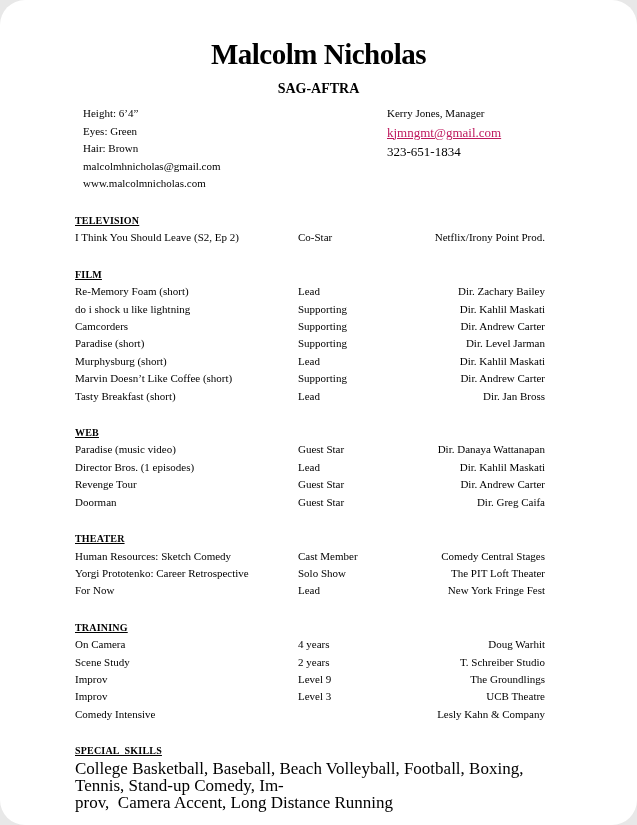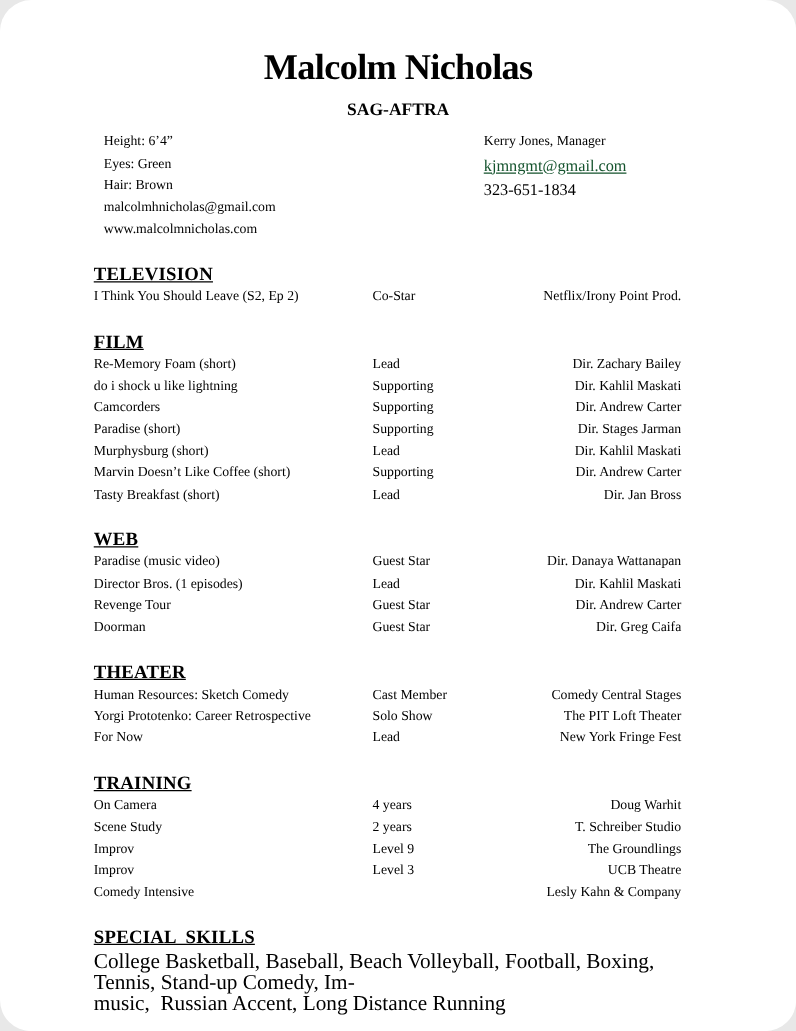--- a/index.html
+++ b/index.html
@@ -21,21 +21,21 @@
   .contact-left { margin-left:8px; font-size:11px; line-height:17.5px; }
   .contact-right { position:absolute; left:312px; top:0; }
   .manager-line { font-size:11px; line-height:17.5px; }
   .email-link {
     font-size:13px; line-height:19px; text-decoration:underline;
     cursor:pointer; display:inline-block;
   }
   .phone-line { font-size:13px; line-height:19px; }
   .section { margin-top:19px; }
   .section-title {
-    font-size:15px; font-weight:700; text-decoration:underline;
+    font-size:10px; font-weight:700; text-decoration:underline;
     line-height:17.4px; white-space:pre-wrap; letter-spacing:0.2px;
   }
   .rows { width:470px; }
   .row { display:flex; line-height:17.4px; font-size:11px; }
   .c1 { width:223px; flex:none; white-space:nowrap; }
   .c2 { width:95px;  flex:none; white-space:nowrap; }
   .c3 { flex:1; text-align:right; white-space:nowrap; }
   .skills-text {
     font-size:17px; line-height:17.4px; white-space:pre-wrap; width:492px;
   }
@@ -51,21 +51,21 @@
   <div class="contact">
     <div class="contact-left">
       <div>Height: 6’4”</div>
       <div>Eyes: Green</div>
       <div>Hair: Brown</div>
       <div>malcolmhnicholas@gmail.com</div>
       <div>www.malcolmnicholas.com</div>
     </div>
     <div class="contact-right">
       <div class="manager-line">Kerry Jones, Manager</div>
-      <div><span class="email-link" id="mgr-email" style="color: #14532d;">kjmngmt@gmail.com</span></div>
+      <div><span class="email-link" id="mgr-email" style="color: #be185d;">kjmngmt@gmail.com</span></div>
       <div class="phone-line">323-651-1834</div>
     </div>
   </div>
 
   <div class="section">
     <div class="section-title">TELEVISION</div>
     <div class="rows">
       <div class="row">
         <div class="c1">I Think You Should Leave (S2, Ep 2)</div>
         <div class="c2">Co-Star</div>
@@ -88,21 +88,21 @@
         <div class="c3">Dir. Kahlil Maskati</div>
       </div>
       <div class="row">
         <div class="c1">Camcorders</div>
         <div class="c2">Supporting</div>
         <div class="c3">Dir. Andrew Carter</div>
       </div>
       <div class="row">
         <div class="c1">Paradise (short)</div>
         <div class="c2">Supporting</div>
-        <div class="c3">Dir. Stages Jarman</div>
+        <div class="c3">Dir. Level Jarman</div>
       </div>
       <div class="row">
         <div class="c1">Murphysburg (short)</div>
         <div class="c2">Lead</div>
         <div class="c3">Dir. Kahlil Maskati</div>
       </div>
       <div class="row">
         <div class="c1">Marvin Doesn’t Like Coffee (short)</div>
         <div class="c2">Supporting</div>
         <div class="c3">Dir. Andrew Carter</div>
@@ -189,16 +189,16 @@
         <div class="c1">Comedy Intensive</div>
         <div class="c2"></div>
         <div class="c3">Lesly Kahn &amp; Company</div>
       </div>
     </div>
   </div>
 
   <div class="section">
     <div class="section-title">SPECIAL  SKILLS</div>
     <div class="skills-text">College Basketball, Baseball, Beach Volleyball, Football, Boxing, Tennis, Stand-up Comedy, Im-</div>
-    <div class="skills-text">music,  Russian Accent, Long Distance Running</div>
+    <div class="skills-text">prov,  Camera Accent, Long Distance Running</div>
   </div>
 
 </div>
 
 </body></html>

